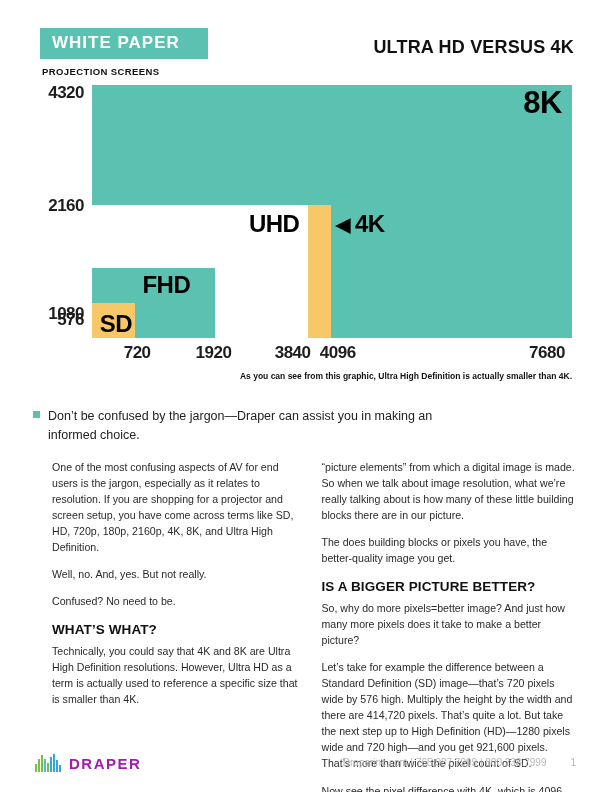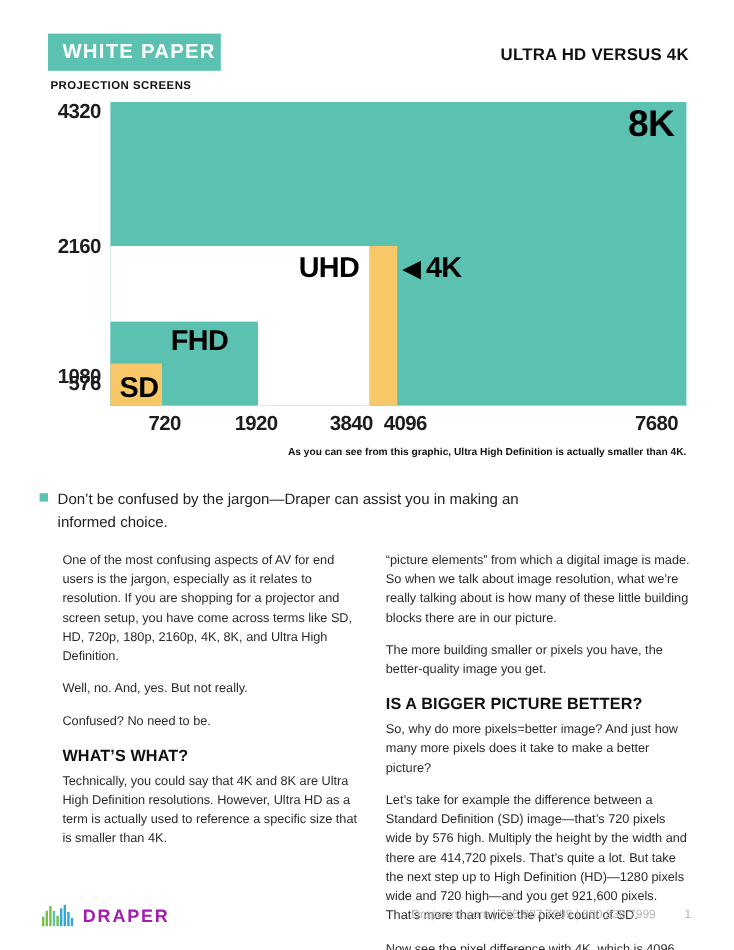--- a/index.html
+++ b/index.html
@@ -2,23 +2,23 @@
 <html style="--teal: #5BC2B2; --orange: #F8C768;"><head>
 <meta charset="utf-8">
 <style>
   html,body{margin:0;padding:0;background:#e8e8e8;}
   .page{position:relative;width:612px;height:792px;background:#fff;margin:0 auto;
         font-family:"Liberation Sans",sans-serif;color:#1d1d1d;overflow:hidden;}
 
   
   .header{display:flex;justify-content:space-between;align-items:flex-start;padding:28px 38px 0 40px;}
   .badge{background:var(--teal);color:#fff;font-weight:700;font-size:17px;
-         letter-spacing:1px;padding:5px 4px 6px 12px;}
+         letter-spacing:1px;padding:5px 28px 6px 12px;}
   .kicker{font-size:9.5px;font-weight:700;letter-spacing:.4px;margin:7px 0 0 2px;color:#111;}
-  .doc-title{font-size:14px;font-weight:700;letter-spacing:.2px;margin-top:9px;color:#111;}
+  .doc-title{font-size:18px;font-weight:700;letter-spacing:.2px;margin-top:9px;color:#111;}
 
   
   .chart{position:relative;height:298px;margin:8px 40px 0 40px;}
   .plot{position:absolute;left:52px;right:0;top:0;height:253px;background:var(--teal);}
   .plot div{position:absolute;}
   .uhd-cutout{left:0;bottom:0;width:45%;height:52.5%;background:#fff;}
   .strip-4k{left:45%;bottom:0;width:4.7%;height:52.5%;background:var(--orange);}
   .rect-fhd{left:0;bottom:0;width:25.7%;height:27.5%;background:var(--teal);}
   .rect-sd{left:0;bottom:0;width:8.9%;height:13.8%;background:var(--orange);}
   .plot .rlabel{font-weight:700;letter-spacing:-.5px;color:#000;}
@@ -108,21 +108,21 @@
     <div class="col">
       <p>One of the most confusing aspects of AV for end users is the jargon, especially as it relates to resolution. If you are shopping for a projector and screen setup, you have come across terms like SD, HD, 720p, 180p, 2160p, 4K, 8K, and Ultra High Definition.</p>
       <p>Well, no. And, yes. But not really.</p>
       <p>Confused? No need to be.</p>
       <h3>WHAT’S WHAT?</h3>
       <p>Technically, you could say that 4K and 8K are Ultra High Definition resolutions. However, Ultra HD as a term is actually used to reference a specific size that is smaller than 4K.</p>
 
     </div>
     <div class="col">
       <p>“picture elements” from which a digital image is made. So when we talk about image resolution, what we’re really talking about is how many of these little building blocks there are in our picture.</p>
-      <p>The more building smaller or pixels you have, the better-quality image you get.</p>
+      <p>The does building blocks or pixels you have, the better-quality image you get.</p>
       <h3>IS A BIGGER PICTURE BETTER?</h3>
       <p>So, why do more pixels=better image? And just how many more pixels does it take to make a better picture?</p>
       <p>Let’s take for example the difference between a Standard Definition (SD) image—that’s 720 pixels wide by 576 high. Multiply the height by the width and there are 414,720 pixels. That’s quite a lot. But take the next step up to High Definition (HD)—1280 pixels wide and 720 high—and you get 921,600 pixels. That’s more than twice the pixel count of SD.</p>
       <p>Now see the pixel difference with 4K, which is 4096 pixels wide by 2160 high or 8,847,360 pixels! That’s more than nine times the number of pixels in typical HD/1080p.</p>
 
     </div>
   </div>
 
   <div class="footer">
     <div class="brand">

